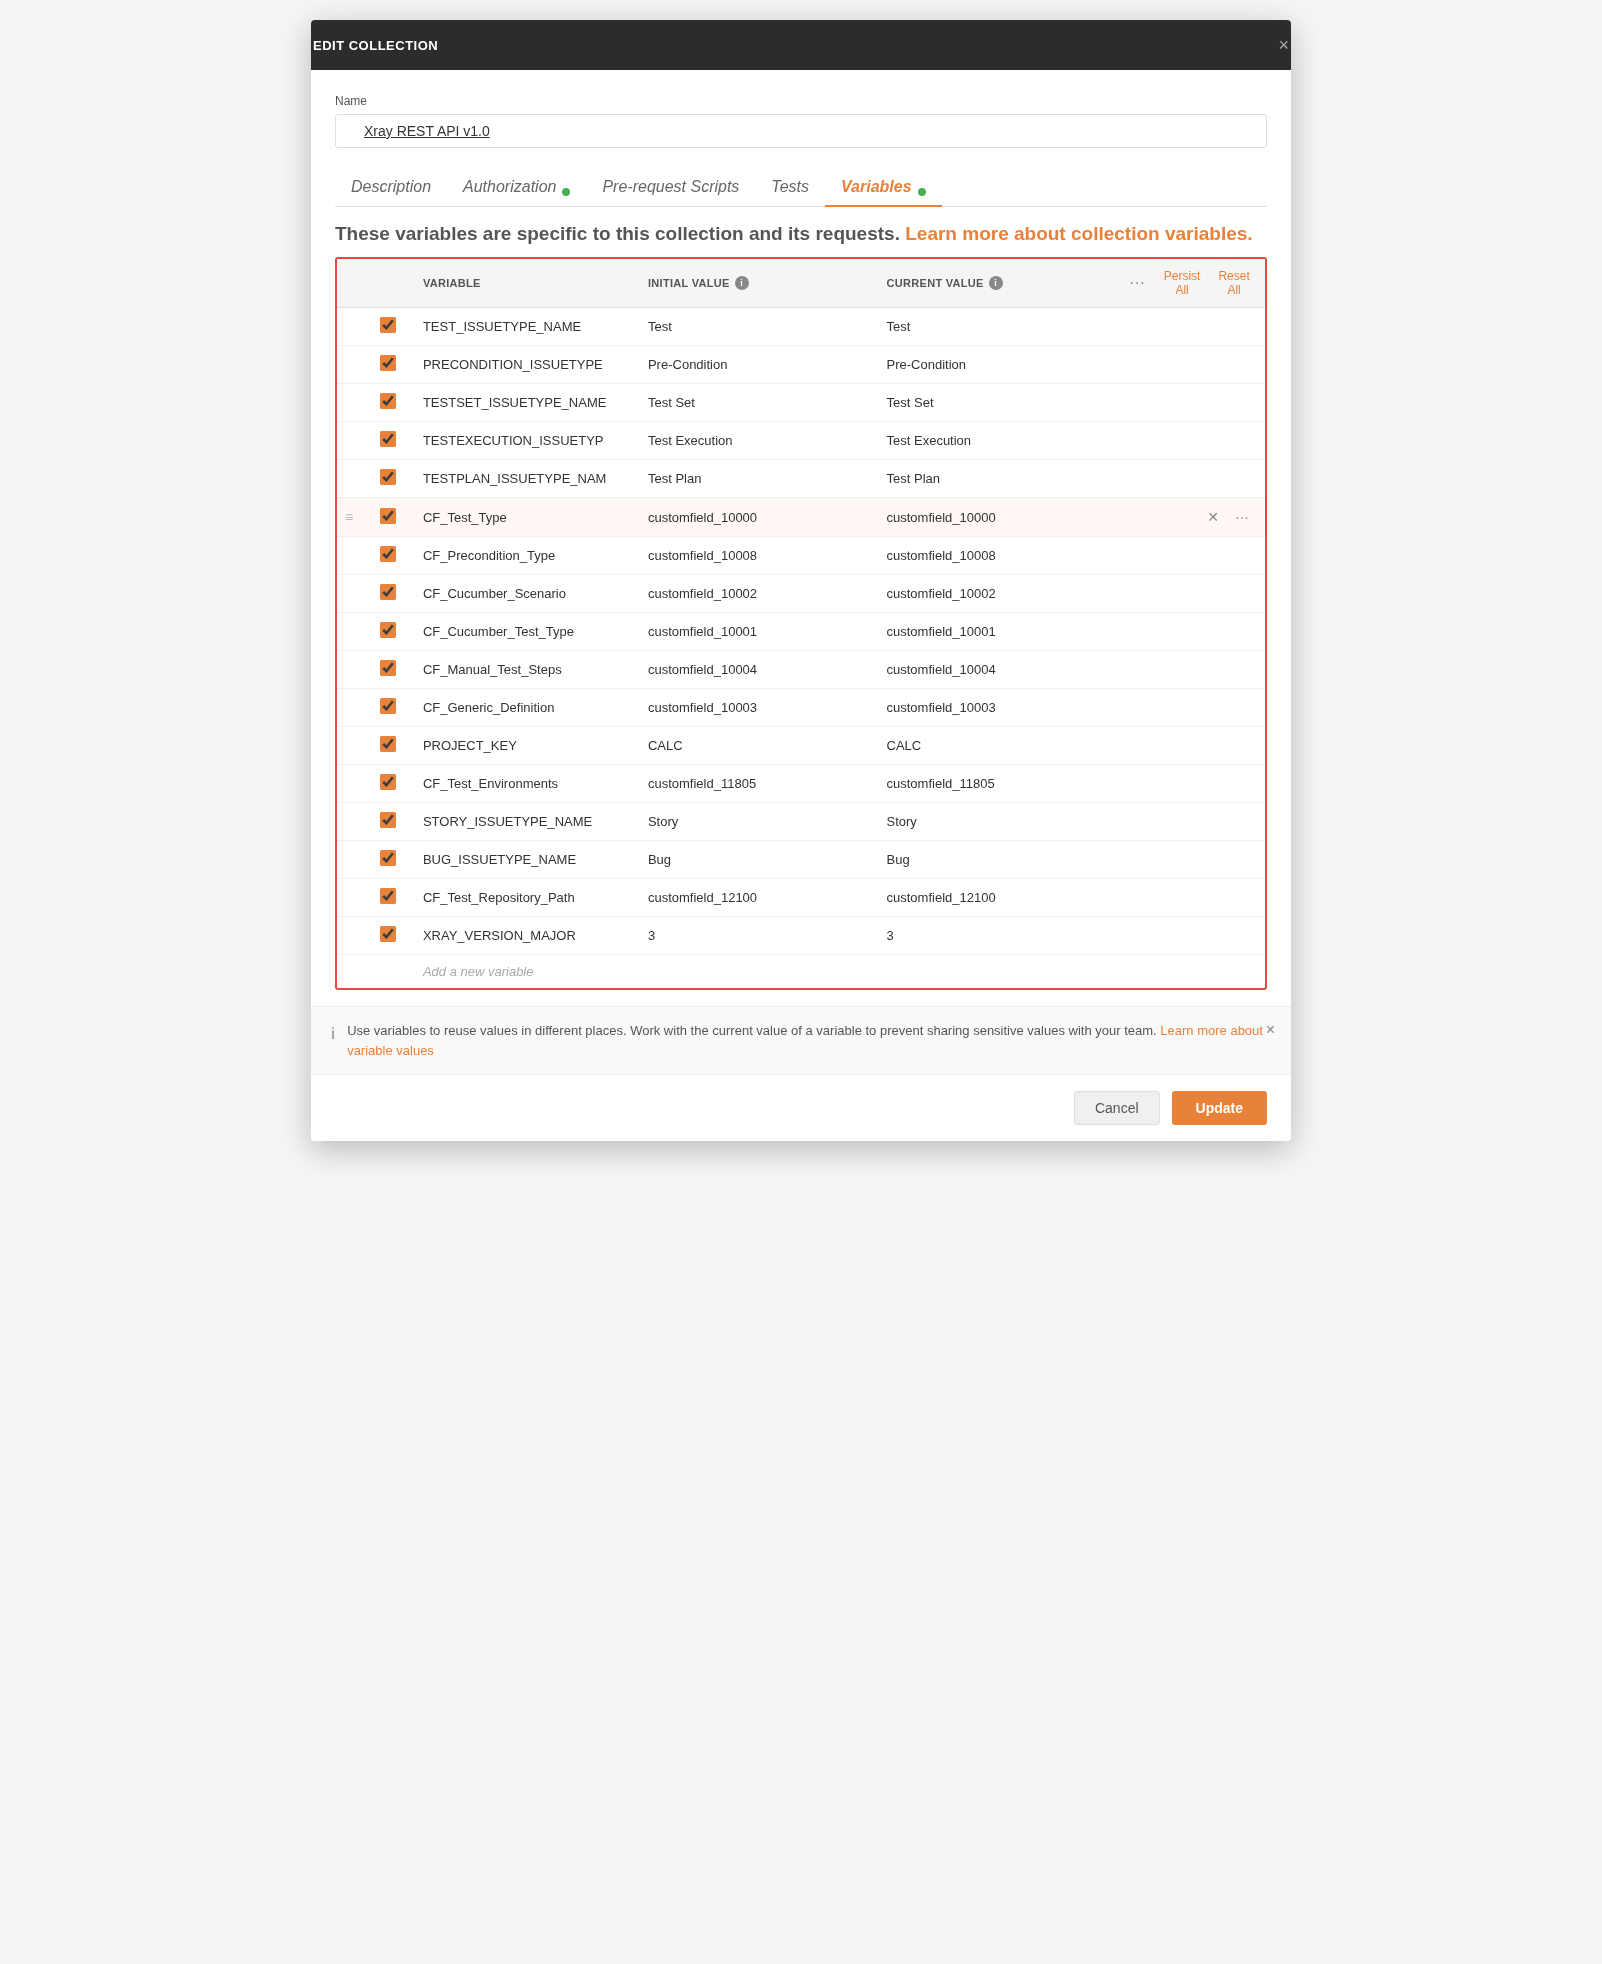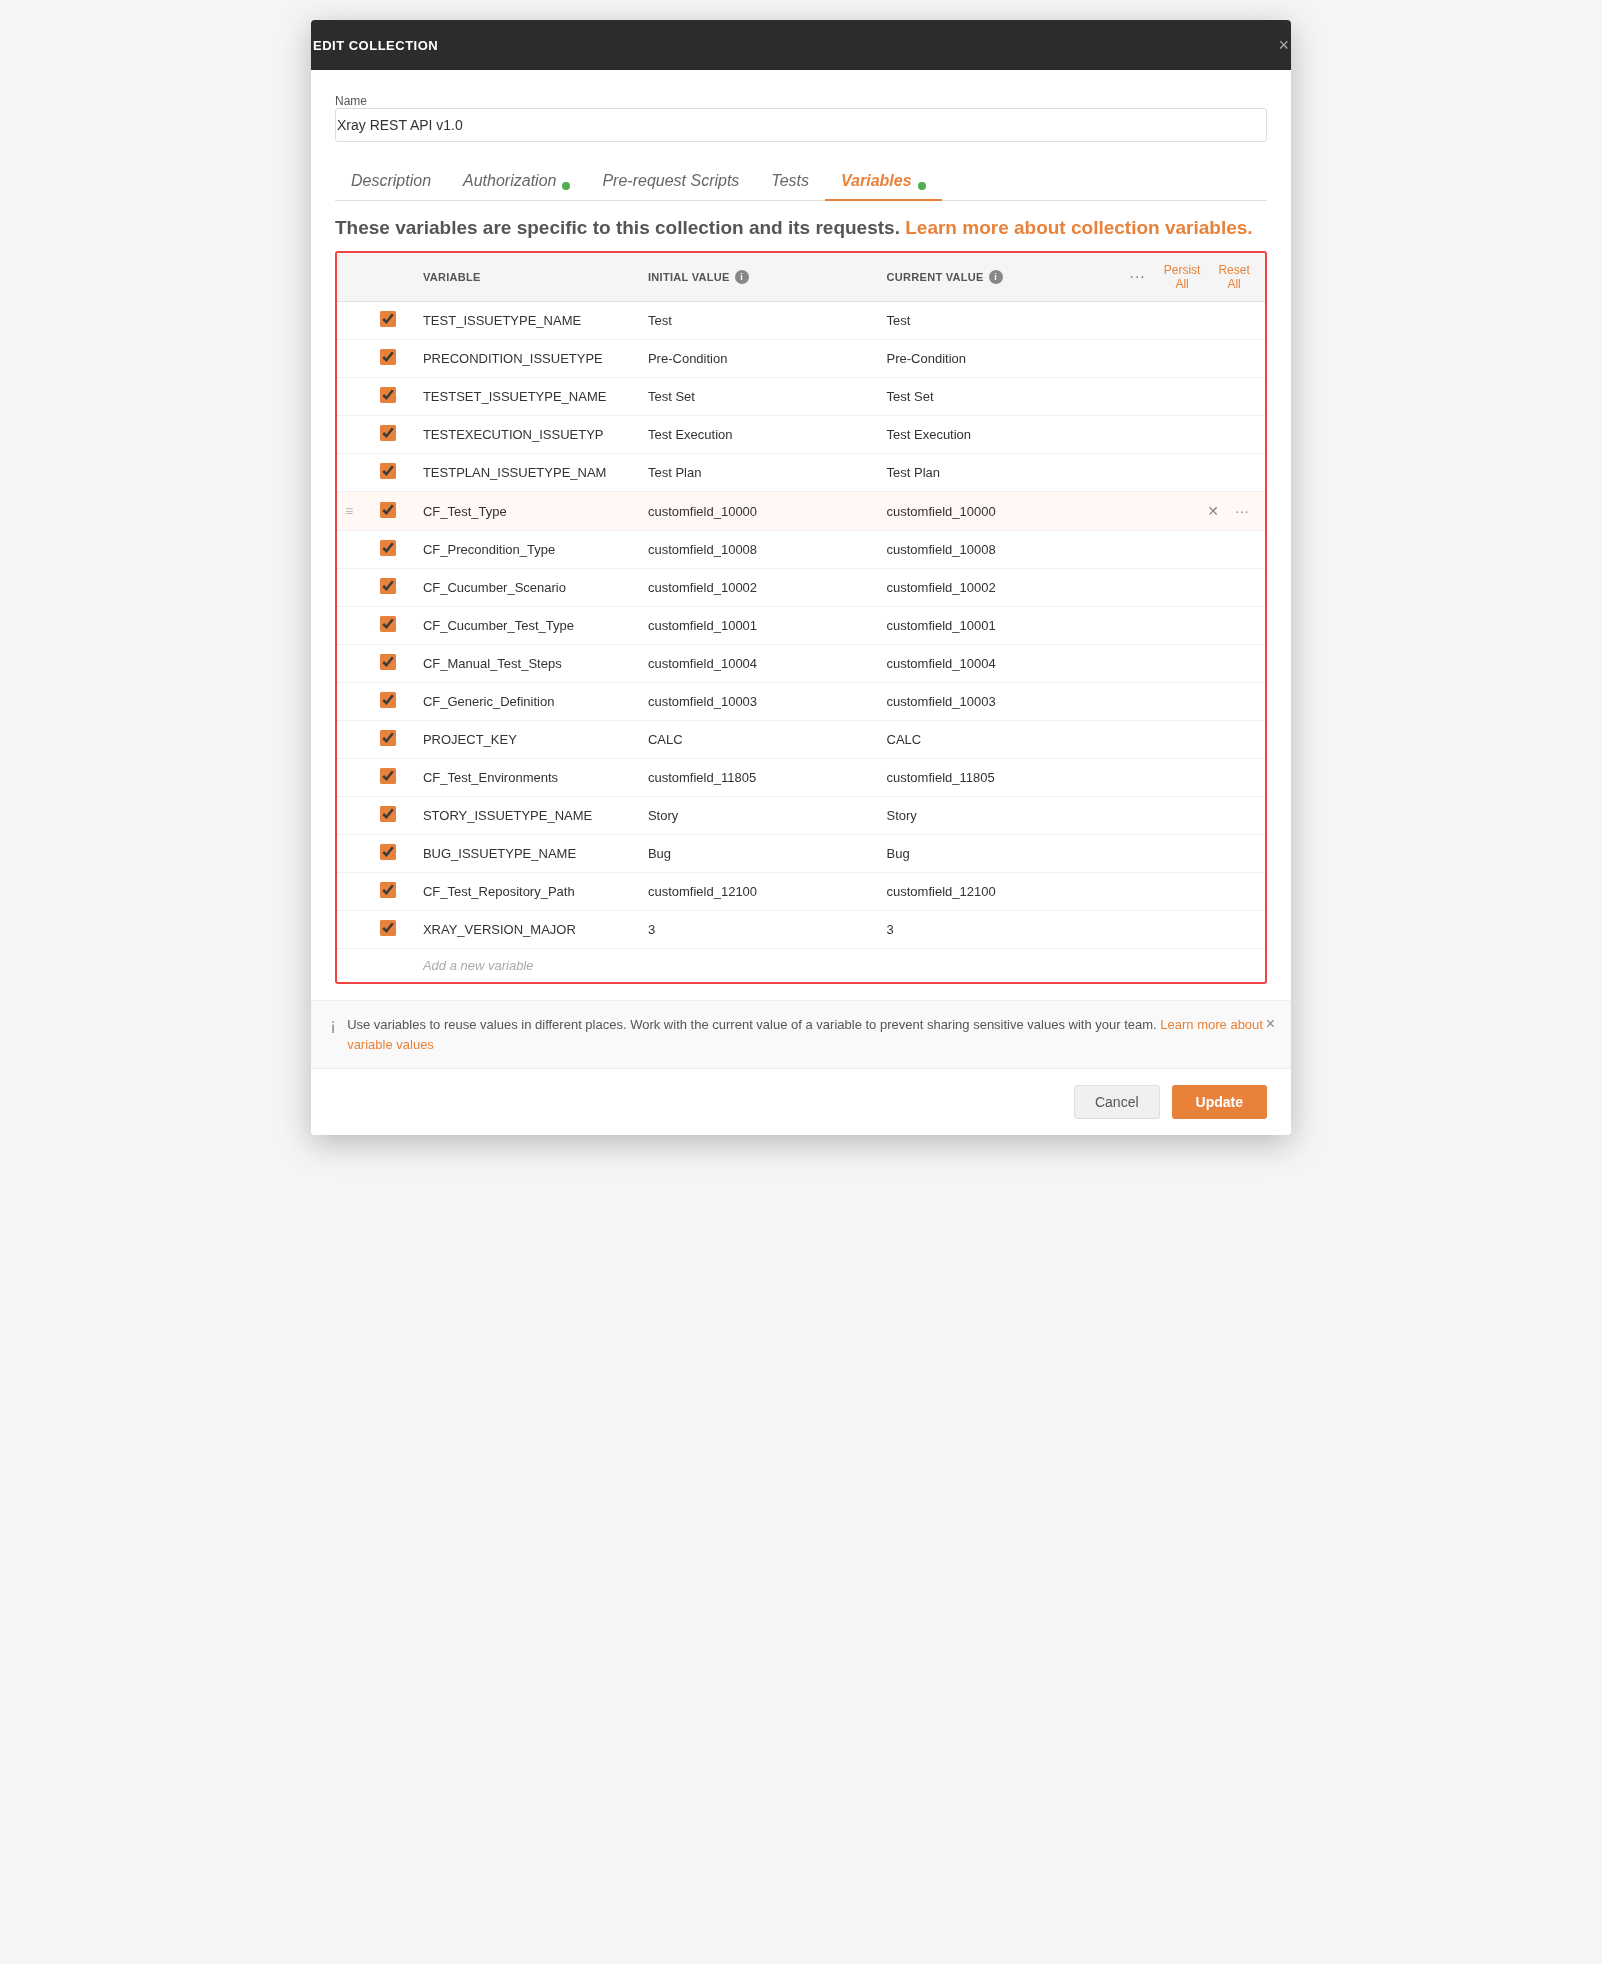--- a/index.html
+++ b/index.html
@@ -38,30 +38,32 @@
       font-size: 18px;
       cursor: pointer;
       line-height: 1;
     }
     .modal-body {
       padding: 24px 24px 0 24px;
     }
     .field-label {
       font-size: 12px;
       color: #555;
+      margin-bottom: 6px;
       font-weight: 500;
     }
     .name-input {
       width: 100%;
-      padding: 8px 1px;
+      padding: 8px 28px;
       border: 1px solid #ddd;
       border-radius: 3px;
       font-size: 14px;
       color: #333;
       outline: none;
+      text-decoration: underline;
     }
     .tabs {
       display: flex;
       border-bottom: 1px solid #e0e0e0;
       margin-top: 20px;
       gap: 0;
     }
     .tab {
       padding: 10px 16px;
       font-size: 16px;

